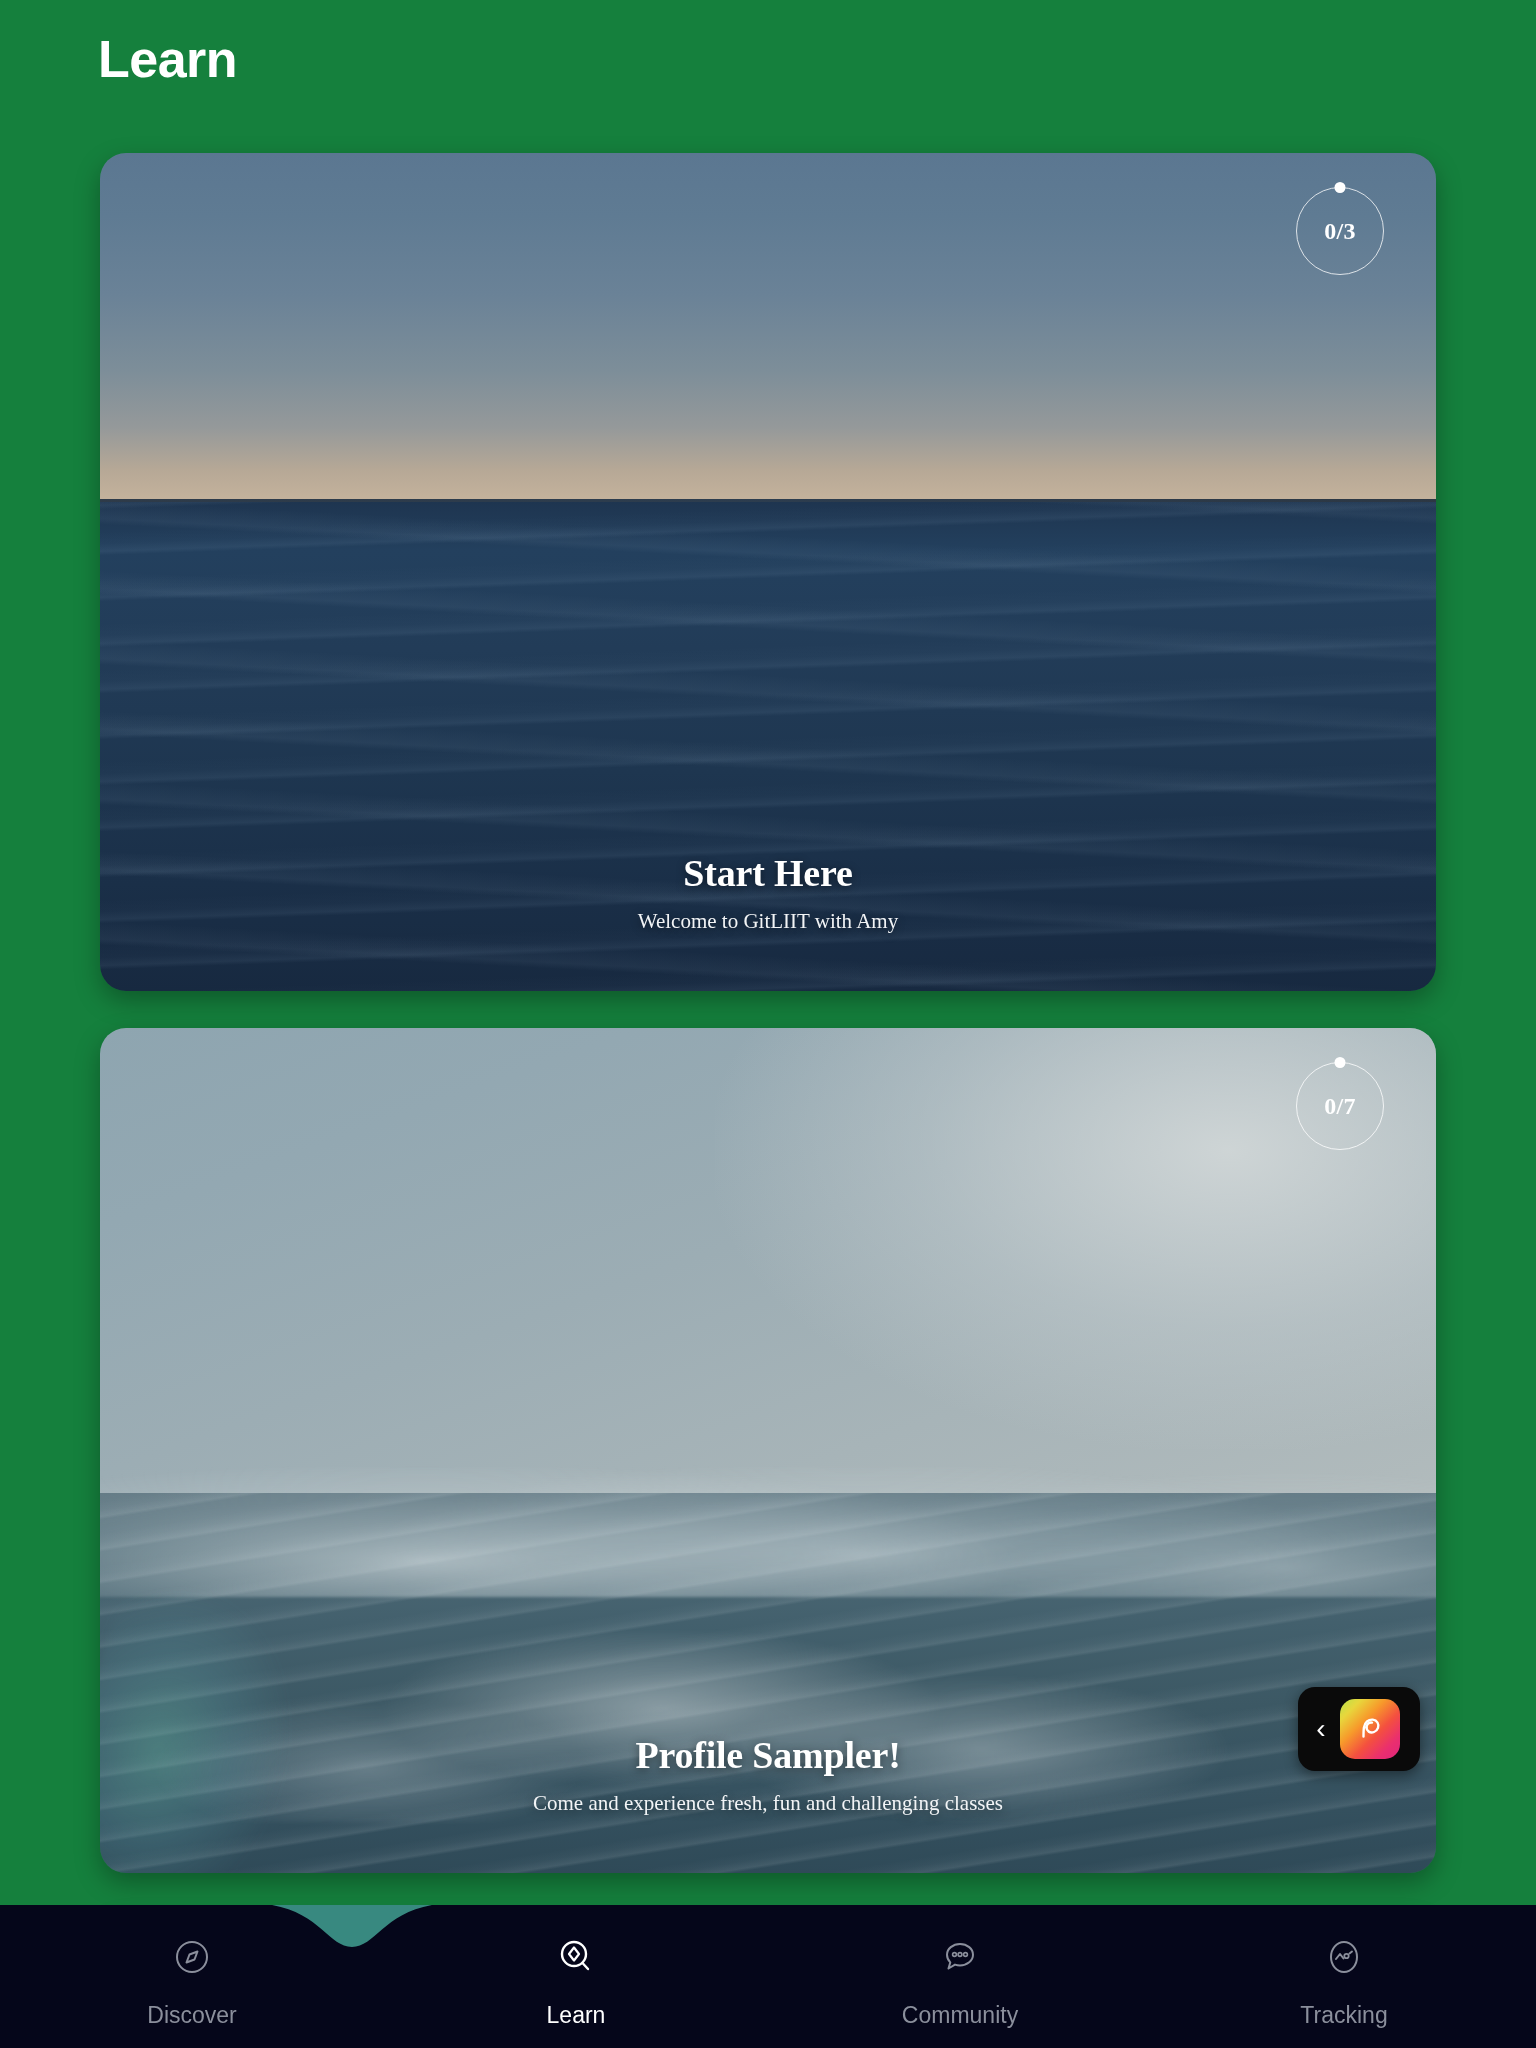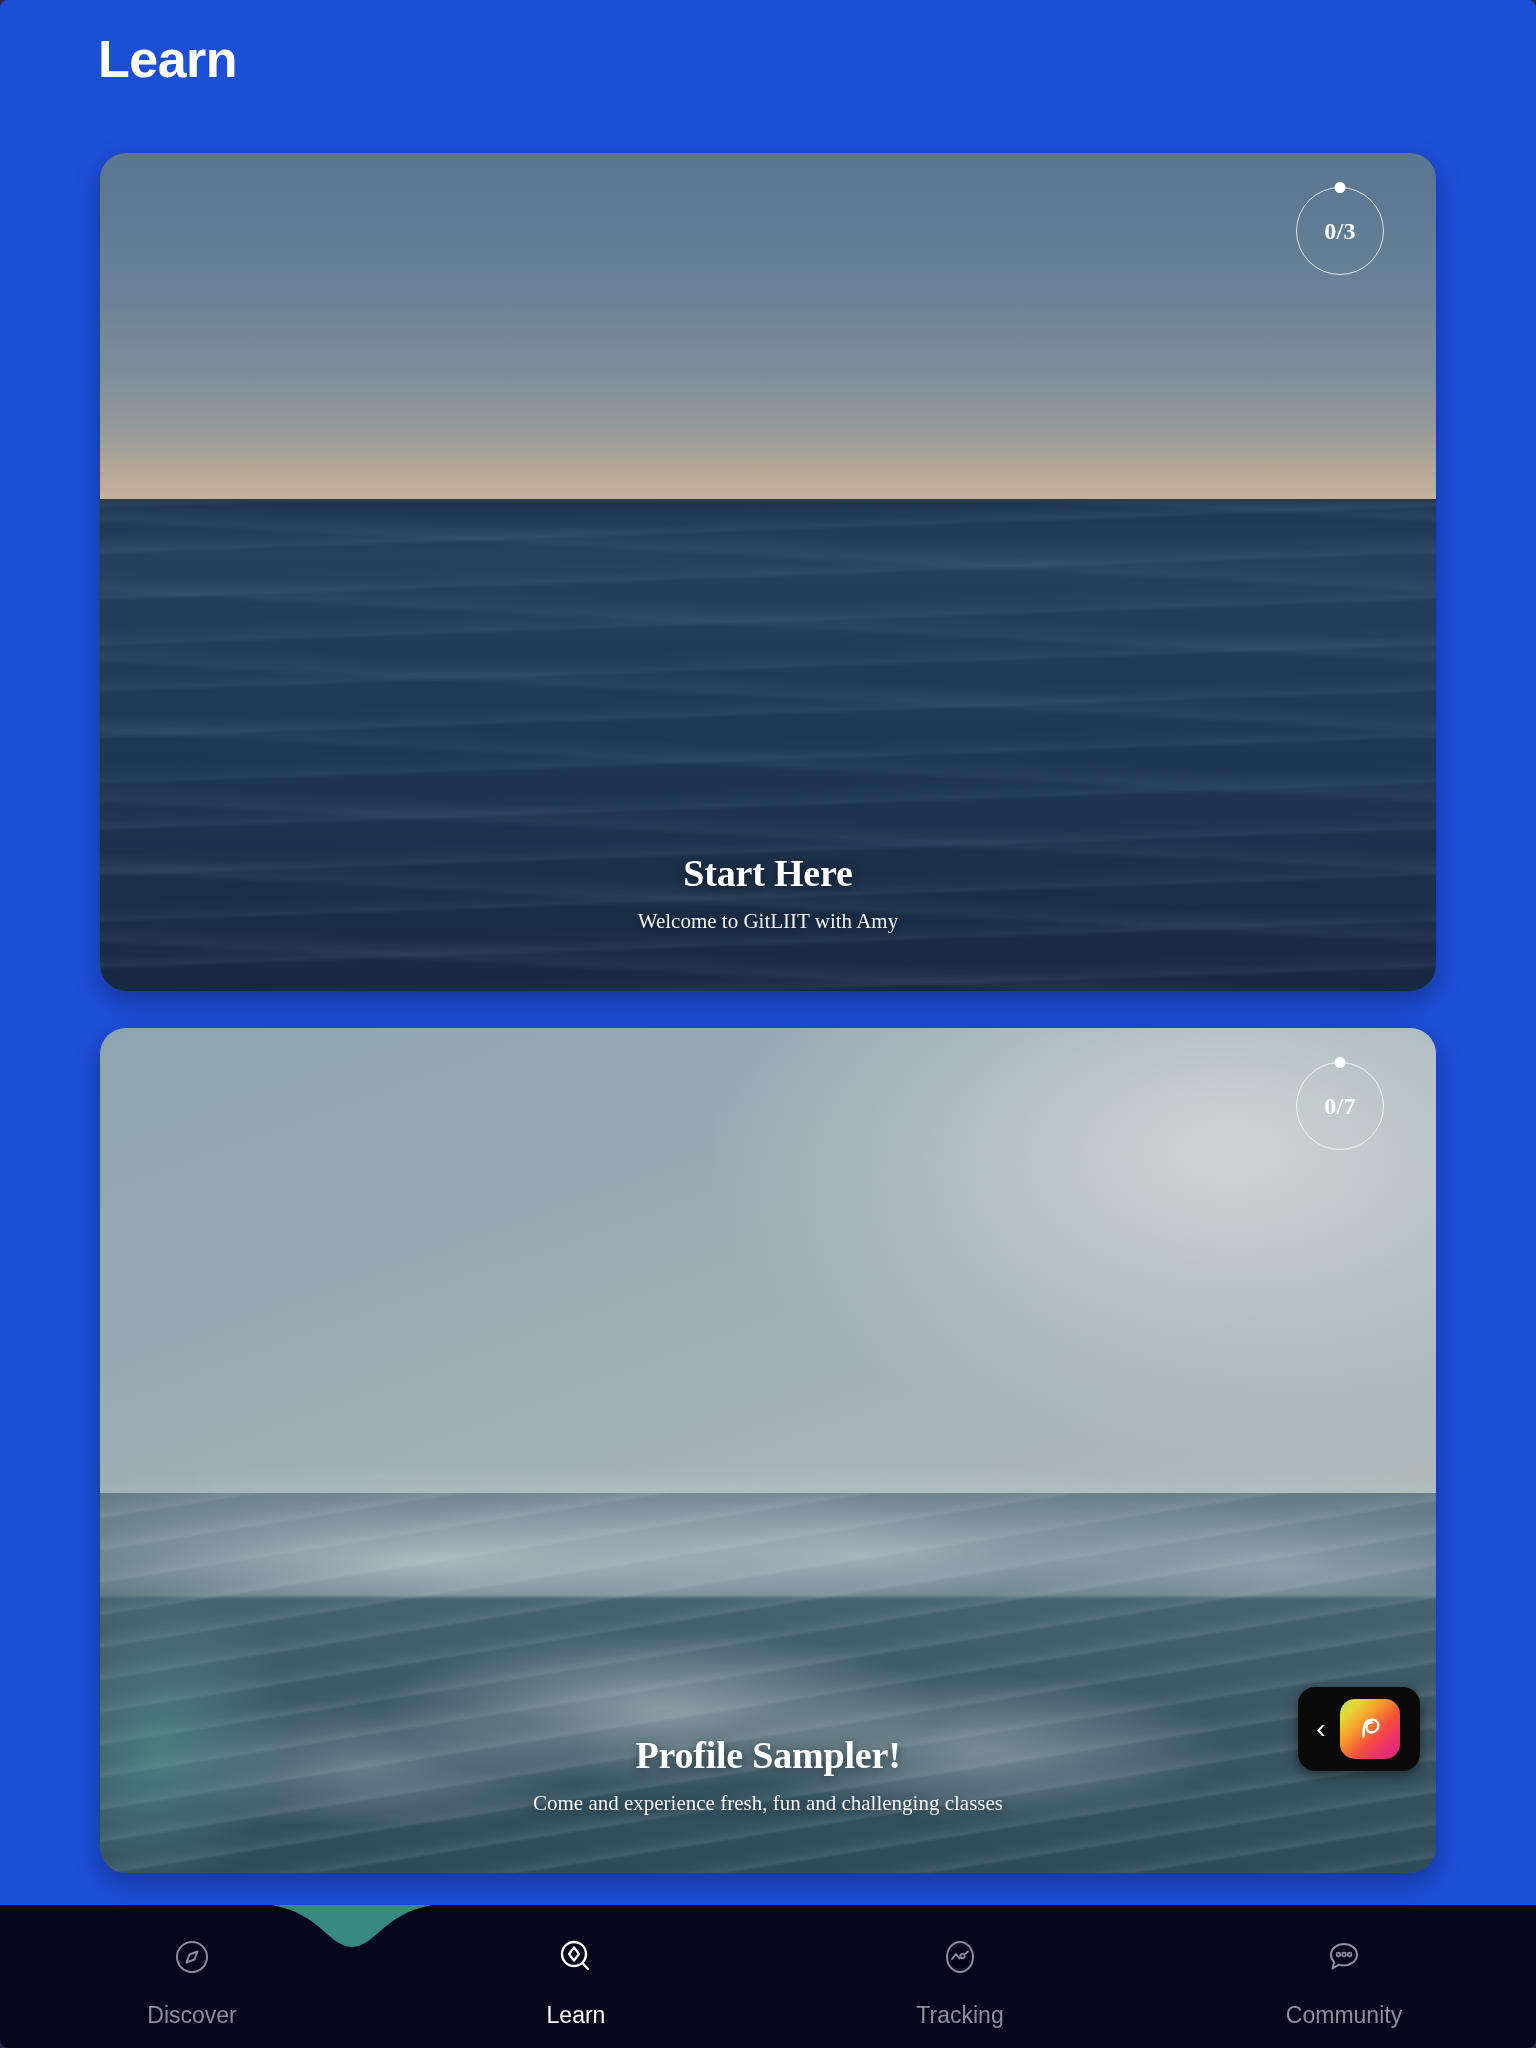--- a/index.html
+++ b/index.html
@@ -10,23 +10,22 @@
     height: 2048px;
     overflow: hidden;
     background: #282547;
     font-family: "Liberation Sans", sans-serif;
   }
 
   .screen {
     position: relative;
     width: 1536px;
     height: 2048px;
-    background: #1d4ed8;
+    background: #15803d;
     overflow: hidden;
-    border-radius: 8px;
   }
 
   
   .page-title {
     position: absolute;
     left: 98px;
     top: 28px;
     font-size: 52px;
     font-weight: 700;
     color: #ffffff;
@@ -437,38 +436,38 @@
             <path d="M18 10.5 L23 17 L18 23.5 L13 17 Z" fill="none" stroke="currentColor" stroke-width="2.2" stroke-linejoin="round"></path>
             <line x1="26.5" y1="26" x2="32" y2="32" stroke="currentColor" stroke-width="2.4" stroke-linecap="round"></line>
           </svg>
         </span>
         <span class="nav-label">Learn</span>
       </div>
 
       <div class="nav-item">
         <span class="nav-icon">
           <svg width="40" height="40" viewBox="0 0 40 40">
+            <path d="M20 7 C27.2 7 33 11.8 33 17.7 C33 23.6 27.2 28.4 20 28.4 C18.2 28.4 16.5 28.1 15 27.6 L8.5 31.5 L10.3 25.4 C8.2 23.3 7 20.7 7 17.7 C7 11.8 12.8 7 20 7 Z" fill="none" stroke="currentColor" stroke-width="2" stroke-linejoin="round"></path>
+            <circle cx="14.5" cy="17.5" r="1.9" fill="none" stroke="currentColor" stroke-width="1.6"></circle>
+            <circle cx="20" cy="17.5" r="1.9" fill="none" stroke="currentColor" stroke-width="1.6"></circle>
+            <circle cx="25.5" cy="17.5" r="1.9" fill="none" stroke="currentColor" stroke-width="1.6"></circle>
+          </svg>
+        </span>
+        <span class="nav-label">Community</span>
+      </div>
+
+      <div class="nav-item">
+        <span class="nav-icon">
+          <svg width="40" height="40" viewBox="0 0 40 40">
             <ellipse cx="20" cy="20" rx="13" ry="15" fill="none" stroke="currentColor" stroke-width="2"></ellipse>
             <path d="M12 22 L16 17 L19.5 21.5" fill="none" stroke="currentColor" stroke-width="2" stroke-linecap="round" stroke-linejoin="round"></path>
             <circle cx="22.5" cy="19" r="2.2" fill="none" stroke="currentColor" stroke-width="1.8"></circle>
             <path d="M25.5 16.5 L28 14.5" fill="none" stroke="currentColor" stroke-width="2" stroke-linecap="round"></path>
           </svg>
         </span>
         <span class="nav-label">Tracking</span>
       </div>
 
-      <div class="nav-item">
-        <span class="nav-icon">
-          <svg width="40" height="40" viewBox="0 0 40 40">
-            <path d="M20 7 C27.2 7 33 11.8 33 17.7 C33 23.6 27.2 28.4 20 28.4 C18.2 28.4 16.5 28.1 15 27.6 L8.5 31.5 L10.3 25.4 C8.2 23.3 7 20.7 7 17.7 C7 11.8 12.8 7 20 7 Z" fill="none" stroke="currentColor" stroke-width="2" stroke-linejoin="round"></path>
-            <circle cx="14.5" cy="17.5" r="1.9" fill="none" stroke="currentColor" stroke-width="1.6"></circle>
-            <circle cx="20" cy="17.5" r="1.9" fill="none" stroke="currentColor" stroke-width="1.6"></circle>
-            <circle cx="25.5" cy="17.5" r="1.9" fill="none" stroke="currentColor" stroke-width="1.6"></circle>
-          </svg>
-        </span>
-        <span class="nav-label">Community</span>
-      </div>
-
 
     </div>
   </nav>
 
 </div>
 
 </body></html>

